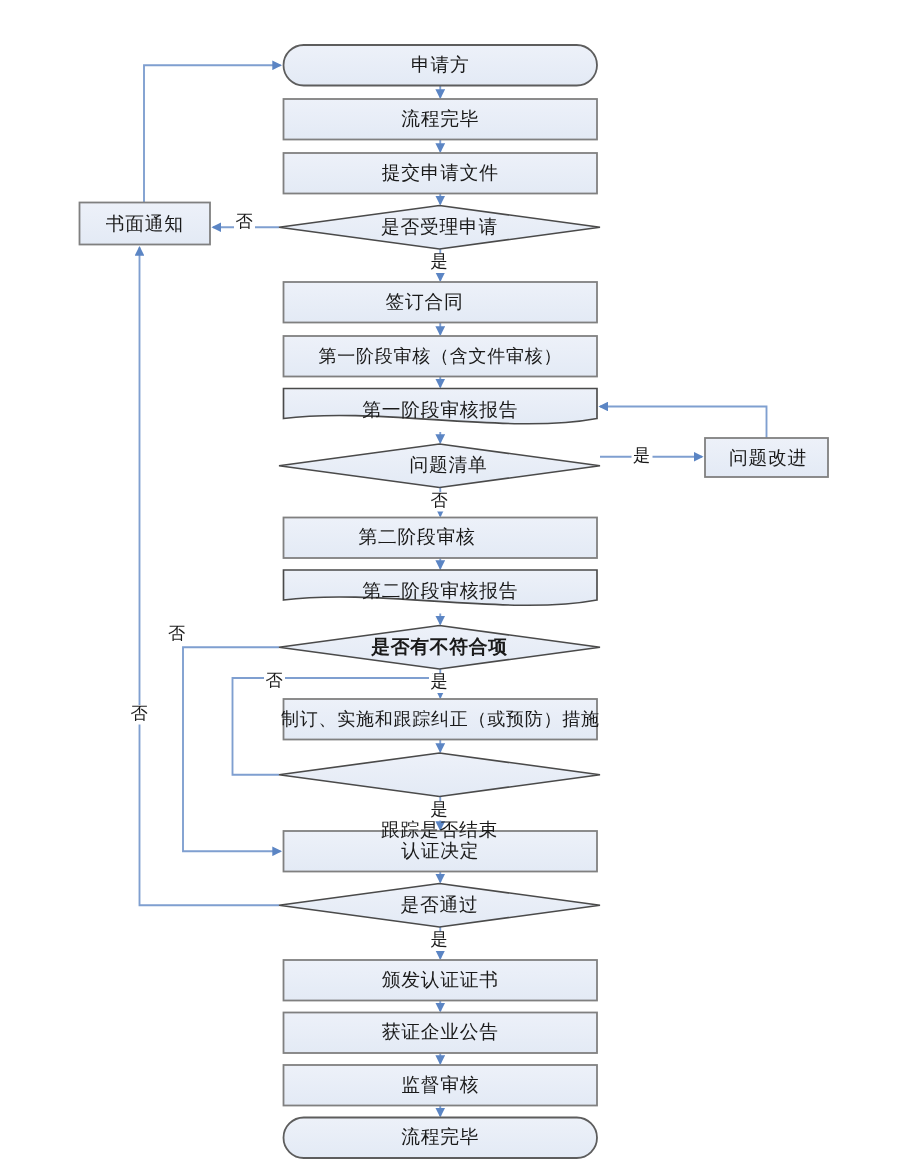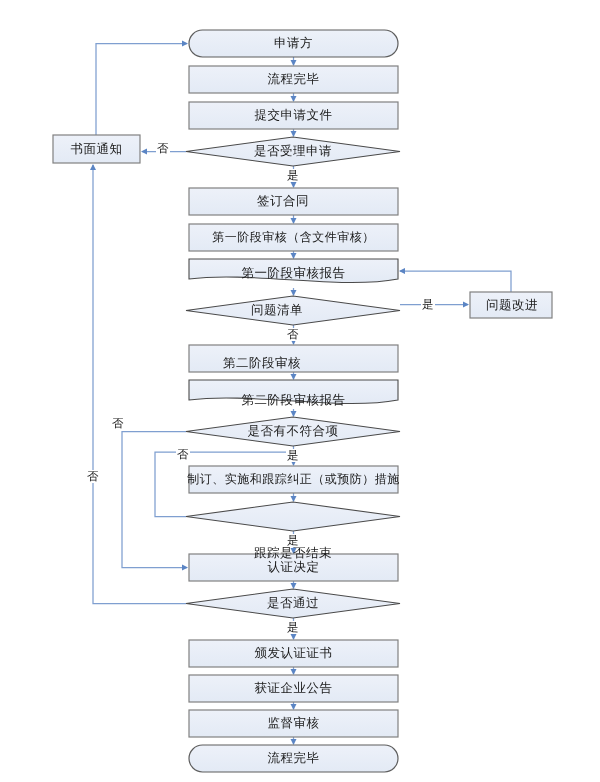--- a/index.html
+++ b/index.html
@@ -127,33 +127,33 @@
     </div>
     <div class="node overlay" style="left: 189px; top: 188px; width: 188px; height: 27px;">
       <span>签订合同</span>
     </div>
     <div class="node overlay small" style="left: 189px; top: 224px; width: 209px; height: 27px;">
       <span>第一阶段审核（含文件审核）</span>
     </div>
     <div class="node overlay" style="left: 189px; top: 259px; width: 209px; height: 29px;">
       <span>第一阶段审核报告</span>
     </div>
-    <div class="node overlay" style="left: 170px; top: 296px; width: 214px; height: 29px;">
+    <div class="node overlay" style="left: 192px; top: 296px; width: 214px; height: 29px;">
       <span>问题清单</span>
     </div>
     <div class="node overlay" style="left: 470px; top: 292px; width: 84px; height: 26px; border-radius: 10px;">
       <span>问题改进</span>
     </div>
-    <div class="node overlay" style="left: 173px; top: 345px; width: 178px; height: 27px; align-items: flex-end;">
+    <div class="node overlay" style="left: 189px; top: 345px; width: 178px; height: 27px;">
       <span>第二阶段审核</span>
     </div>
-    <div class="node overlay" style="left: 189px; top: 380px; width: 209px; height: 29px; align-items: flex-end;">
+    <div class="node overlay" style="left: 189px; top: 380px; width: 209px; height: 29px;">
       <span>第二阶段审核报告</span>
     </div>
-    <div class="node overlay" style="left: 186px; top: 417px; width: 214px; height: 29px;">
+    <div class="node overlay" style="left: 186px; top: 417px; width: 214px; height: 29px; font-weight: bold;">
       <span>是否有不符合项</span>
     </div>
     <div class="node overlay small" style="left: 189px; top: 466px; width: 209px; height: 27px;">
       <span>制订、实施和跟踪纠正（或预防）措施</span>
     </div>
     <div class="node overlay" style="left: 186px; top: 502px; width: 214px; height: 29px; margin-top: 37px;">
       <span>跟踪是否结束</span>
     </div>
     <div class="node overlay" style="left: 189px; top: 554px; width: 209px; height: 27px;">
       <span>认证决定</span>

